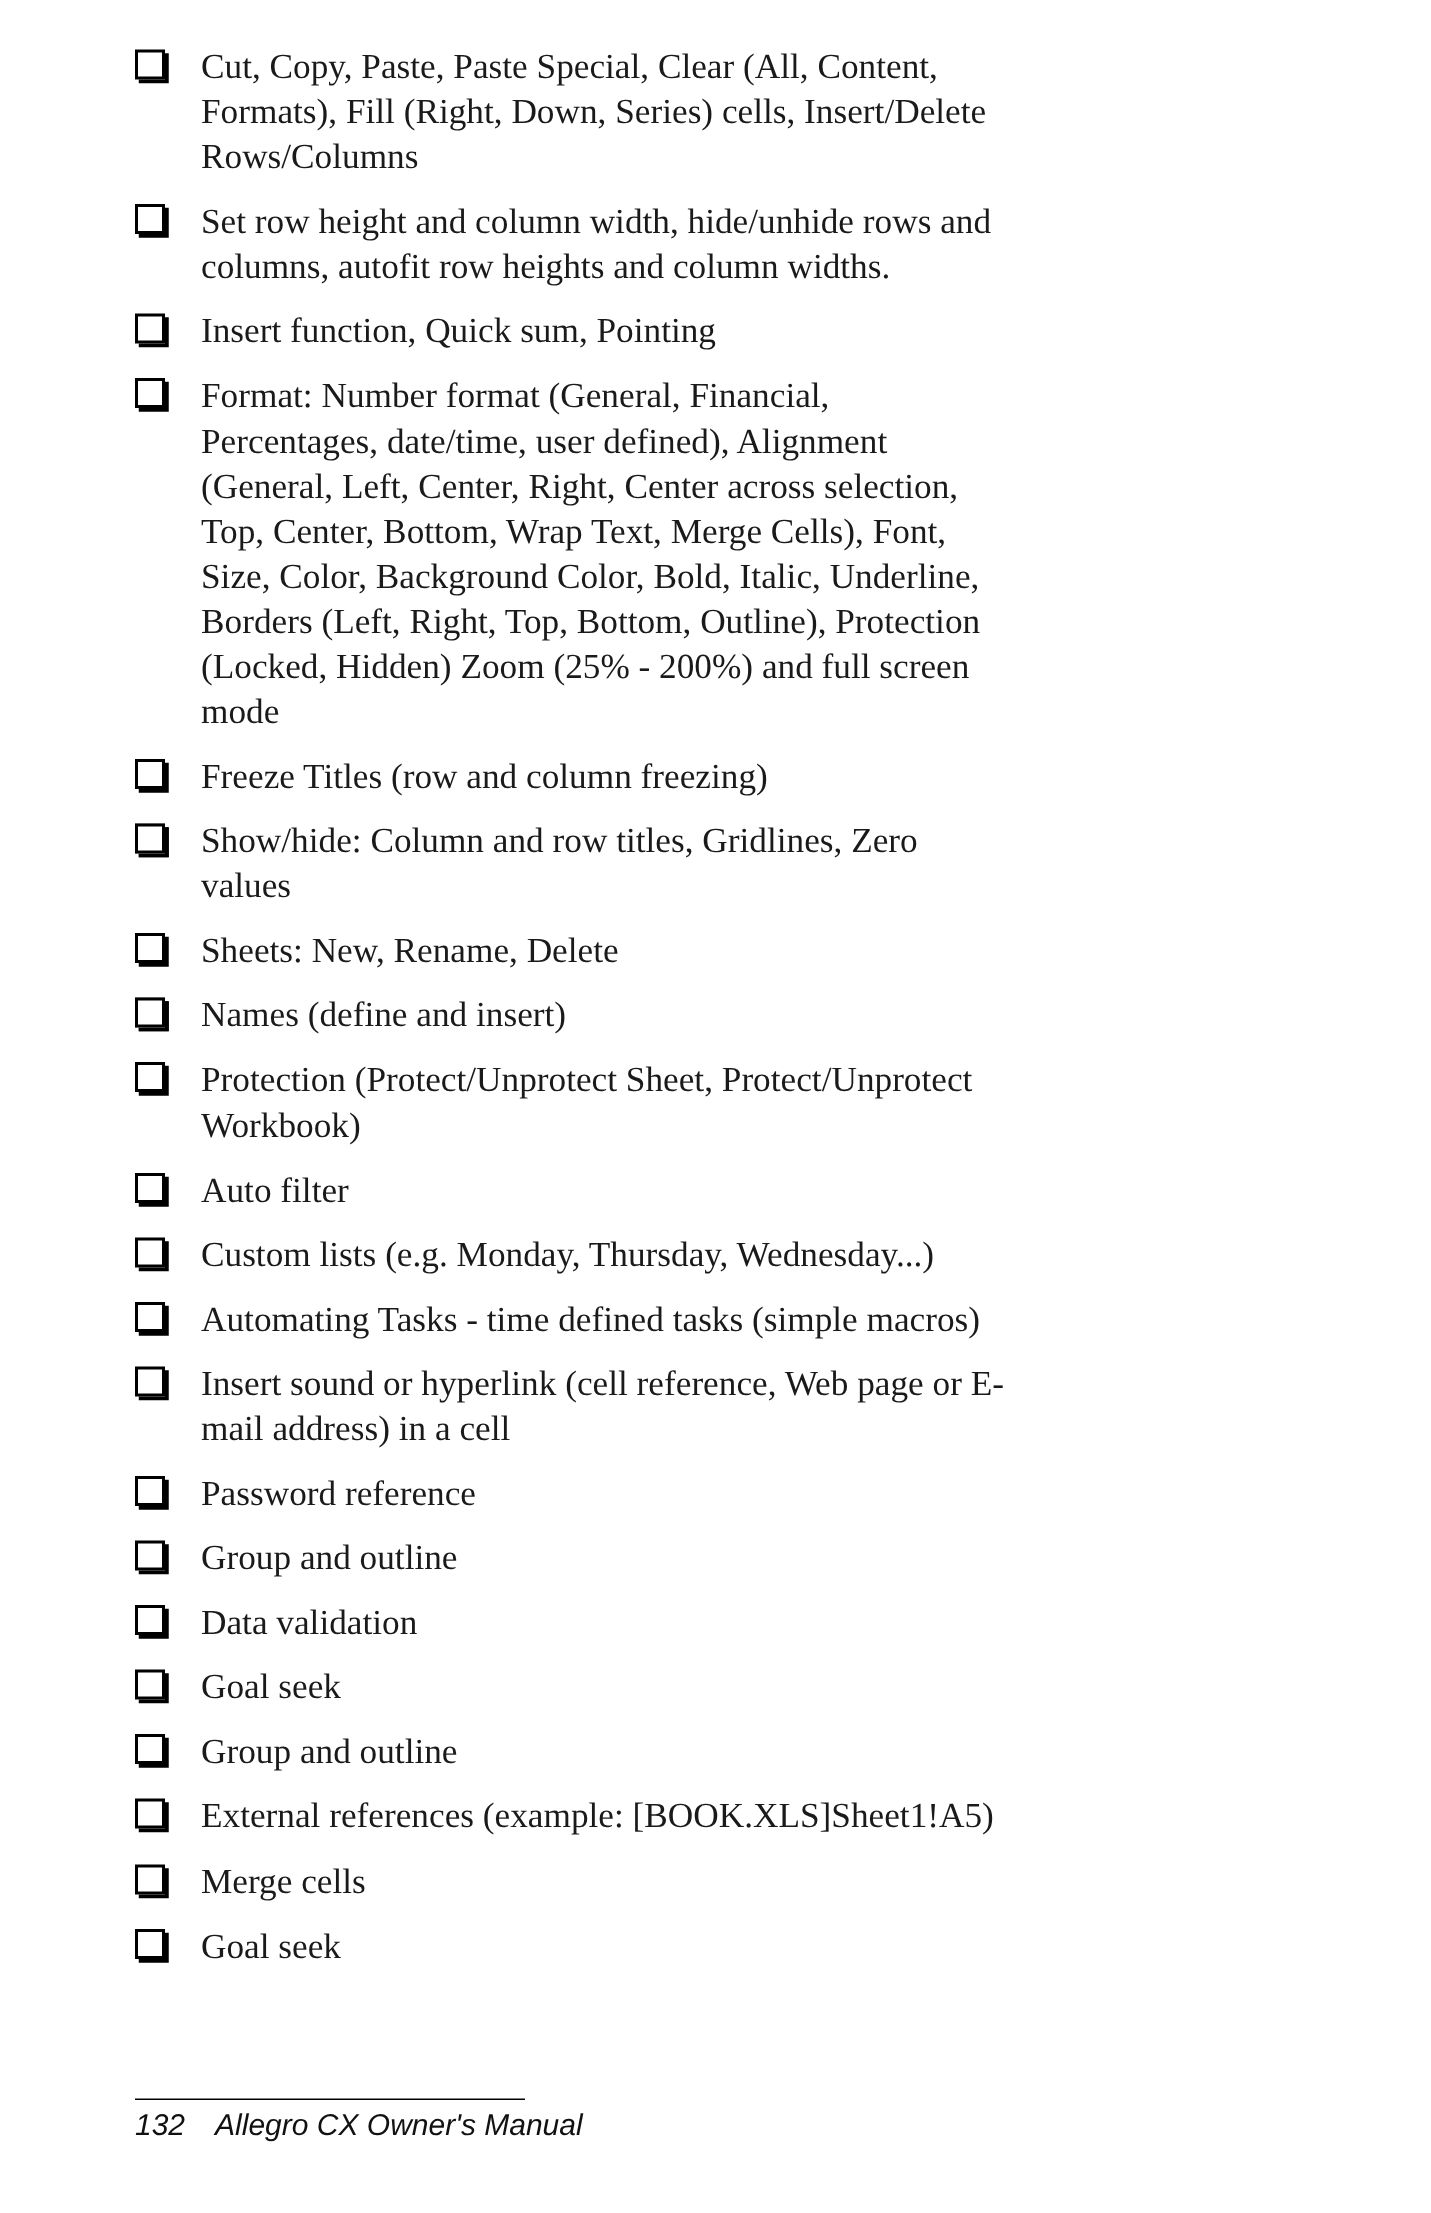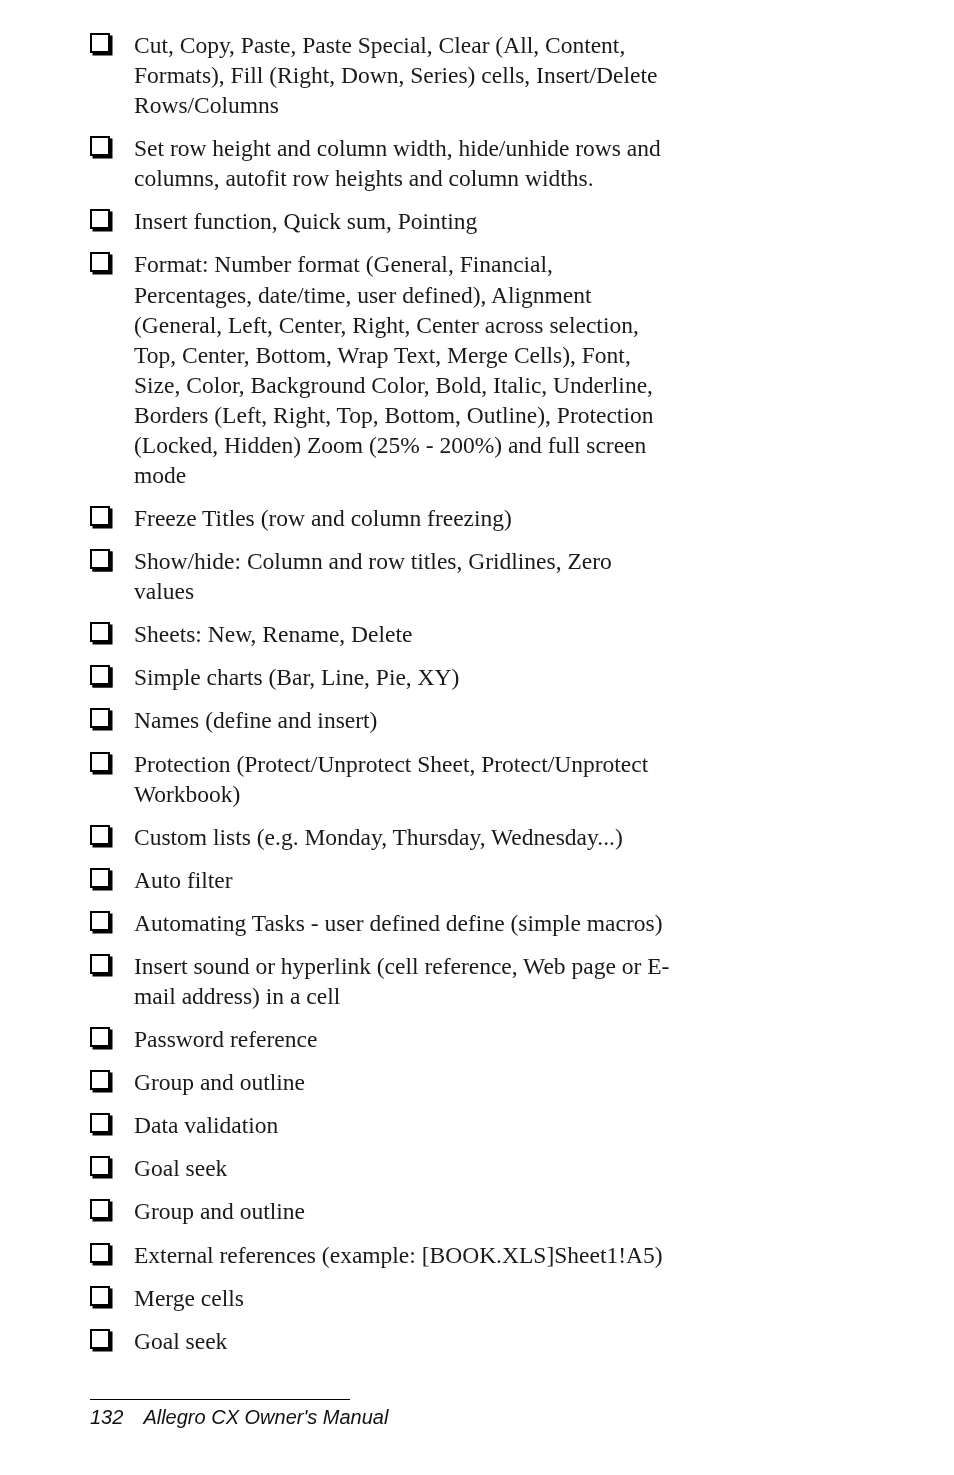--- a/index.html
+++ b/index.html
@@ -73,26 +73,25 @@
   <ul class="checklist">
     <li><span class="checkbox"></span><span>Cut, Copy, Paste, Paste Special, Clear (All, Content, Formats), Fill (Right, Down, Series) cells, Insert/Delete Rows/Columns</span></li>
     <li><span class="checkbox"></span><span>Set row height and column width, hide/unhide rows and columns, autofit row heights and column widths.</span></li>
     <li><span class="checkbox"></span><span>Insert function, Quick sum, Pointing</span></li>
     <li><span class="checkbox"></span><span>Format: Number format (General, Financial, Percentages, date/time, user defined),   Alignment (General, Left, Center, Right, Center across selection, Top, Center, Bottom,  Wrap Text, Merge Cells), Font, Size, Color, Background Color, Bold, Italic, Underline, Borders (Left, Right, Top, Bottom, Outline), Protection (Locked, Hidden)  Zoom (25% - 200%) and full screen mode</span></li>
     <li><span class="checkbox"></span><span>Freeze Titles (row and column freezing)</span></li>
     <li><span class="checkbox"></span></li>
     <li><span class="checkbox"></span><span>Show/hide: Column and row titles, Gridlines, Zero values</span></li>
     <li><span class="checkbox"></span><span>Sheets: New, Rename, Delete</span></li>
     <li><span class="checkbox"></span></li>
-    <li><span class="checkbox"></span><span>Simple charts (Bar, Line, Pie, XY)</span></li>
     <li><span class="checkbox"></span><span>Names (define and insert)</span></li>
     <li><span class="checkbox"></span><span>Protection (Protect/Unprotect Sheet, Protect/Unprotect Workbook)</span></li>
+    <li><span class="checkbox"></span><span>Auto filter</span></li>
     <li><span class="checkbox"></span><span>Custom lists (e.g. Monday, Thursday, Wednesday...)</span></li>
-    <li><span class="checkbox"></span><span>Auto filter</span></li>
-    <li><span class="checkbox"></span><span>Automating Tasks - user defined define (simple macros)</span></li>
+    <li><span class="checkbox"></span><span>Automating Tasks - time defined tasks (simple macros)</span></li>
     <li><span class="checkbox"></span><span>Insert sound or hyperlink (cell reference, Web page or E-mail address)  in a cell</span></li>
     <li><span class="checkbox"></span><span>Password reference</span></li>
     <li><span class="checkbox"></span><span>Group and outline</span></li>
     <li><span class="checkbox"></span><span>Data validation</span></li>
     <li><span class="checkbox"></span><span>Goal seek</span></li>
     <li><span class="checkbox"></span><span>Group and outline</span></li>
     <li><span class="checkbox"></span><span>External references (example: [BOOK.XLS]Sheet1!A5)</span></li>
     <li><span class="checkbox"></span><span>Merge cells</span></li>
     <li><span class="checkbox"></span><span>Goal seek</span></li>
   </ul>

